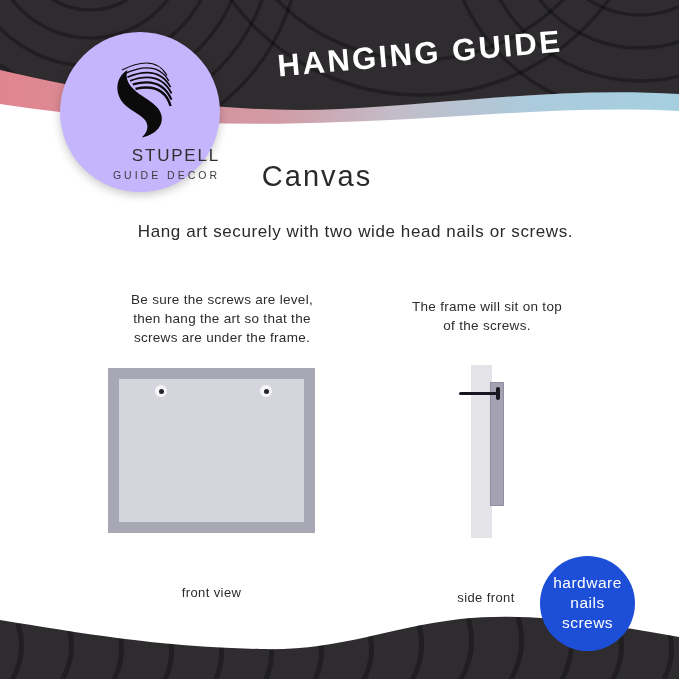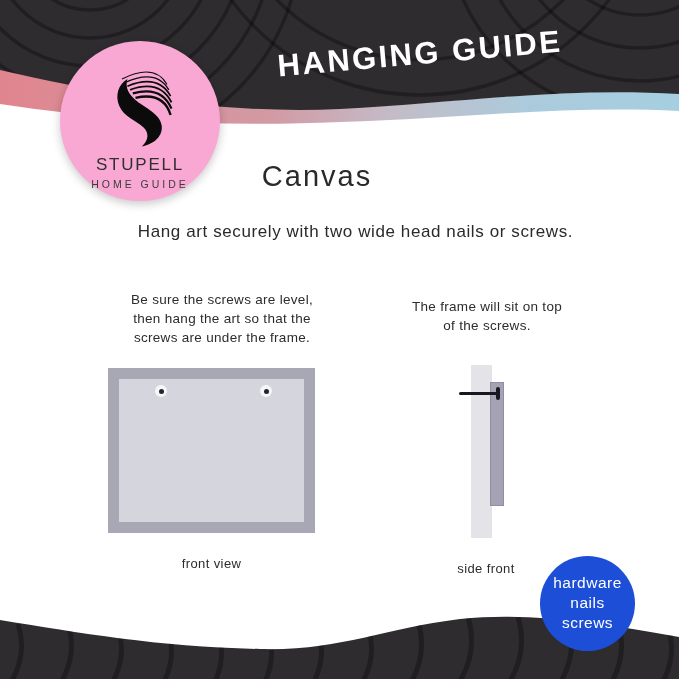--- a/index.html
+++ b/index.html
@@ -15,24 +15,24 @@
   .header-svg { position: absolute; top: 0; left: 0; }
   .header-title {
     position: absolute; left: 240px; top: 36px; width: 360px;
     text-align: center; color: #ffffff; font-size: 31px; font-weight: bold;
     letter-spacing: 2.5px; transform: rotate(-5deg);
     font-family: "Liberation Sans", sans-serif;
   }
 
   
   .logo-circle {
-    position: absolute; left: 60px; top: 41px; width: 160px; height: 160px;
-    background: #f9a8d4; border-radius: 50%;
+    position: absolute; left: 60px; top: 32px; width: 160px; height: 160px;
+    background: #c4b5fd; border-radius: 50%;
     box-shadow: 0 3px 10px rgba(0,0,0,0.22);
-    text-align: center; z-index: 5;
+    text-align: right; z-index: 5;
   }
   .logo-swirl { position: absolute; left: 35px; top: 20px; }
   .logo-name {
     position: absolute; left: 0; top: 114px; width: 160px;
     font-size: 17px; letter-spacing: 1.8px; color: #2f2f2f; font-weight: 400;
   }
   .logo-tagline {
     position: absolute; left: 0; top: 137px; width: 160px;
     font-size: 10.5px; letter-spacing: 3px; color: #3c3c3c;
   }
@@ -83,21 +83,21 @@
   .side-nail-shaft {
     position: absolute; left: 459px; top: 392px; width: 40px; height: 2.5px;
     background: #17171f; border-radius: 2px; z-index: 3;
   }
   .side-nail-head {
     position: absolute; left: 496px; top: 387px; width: 4px; height: 13px;
     background: #17171f; border-radius: 2px; z-index: 3;
   }
 
   .caption { position: absolute; font-size: 13px; letter-spacing: 0.4px;
-             text-align: center; color: #2c2c2c; }
+             text-align: center; color: #2c2c2c; margin-top: 29px; }
   .caption-front { left: 108px; top: 556px; width: 207px; }
   .caption-side  { left: 426px; top: 561px; width: 120px; }
 
   
   .bottom-svg { position: absolute; left: 0; top: 609px; }
   .badge {
     position: absolute; left: 540px; top: 556px; width: 95px; height: 95px;
     border-radius: 50%; background: #1d4ed8; z-index: 6;
     text-align: center; color: #ffffff; font-size: 15.5px; line-height: 20px;
     letter-spacing: 0.5px; padding-top: 17px;
@@ -155,21 +155,21 @@
         <path d="M36,28 Q70,14 84,39" stroke-width="1.8"></path>
         <path d="M39,32 Q72,20 85,46" stroke-width="2.1"></path>
         <path d="M42,36 Q74,27 85,53" stroke-width="2.4"></path>
         <path d="M45,41 Q76,34 84,60" stroke-width="2.7"></path>
       </g>
       <path fill="#0b0b0b" d="M47,45 C38,38 33,30 36,20 C26,26 22,38 27,50
                C32,62 46,66 54,74 C60,80 60,88 52,95
                C66,92 76,83 74,71 C72,59 56,52 47,45 Z"></path>
     </svg>
     <div class="logo-name">STUPELL</div>
-    <div class="logo-tagline">HOME GUIDE</div>
+    <div class="logo-tagline">GUIDE DECOR</div>
   </div>
 
   <div class="product-type">Canvas</div>
   <div class="intro">Hang art securely with two wide head nails or screws.</div>
 
   <div class="note note-side">
     <div>The frame will sit on top</div>
     <div>of the screws.</div>
   </div>
 

